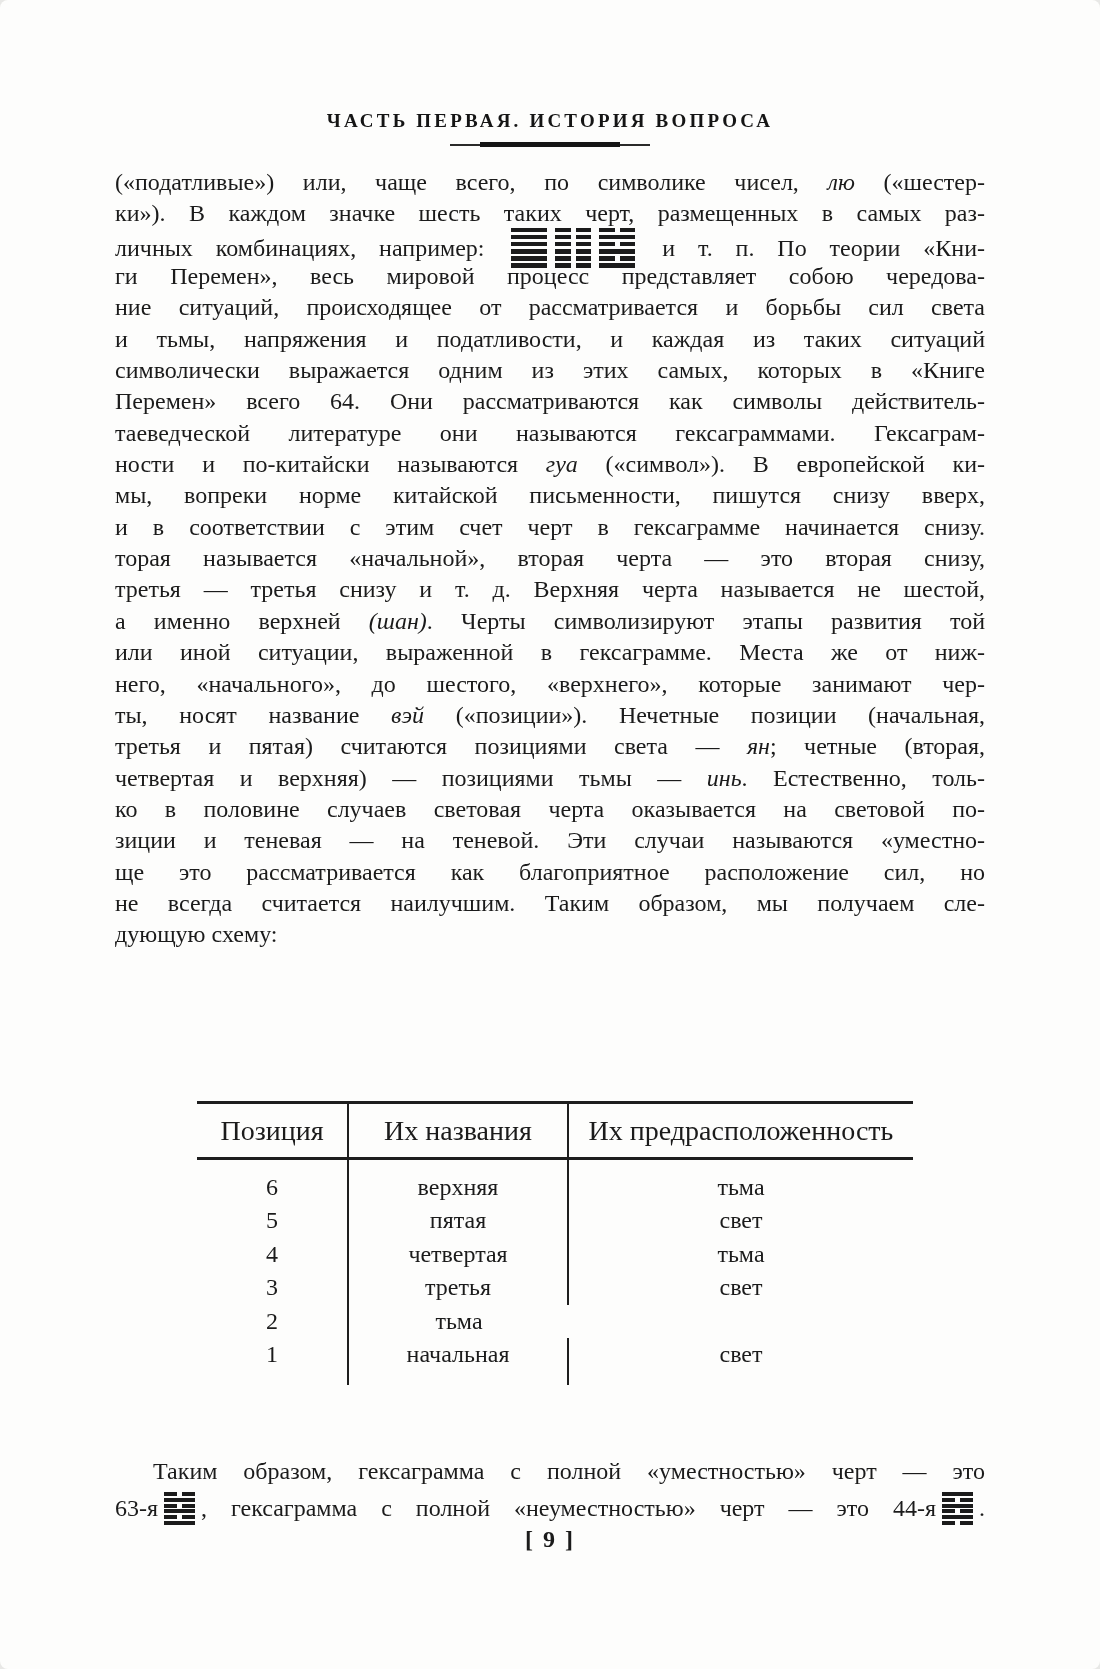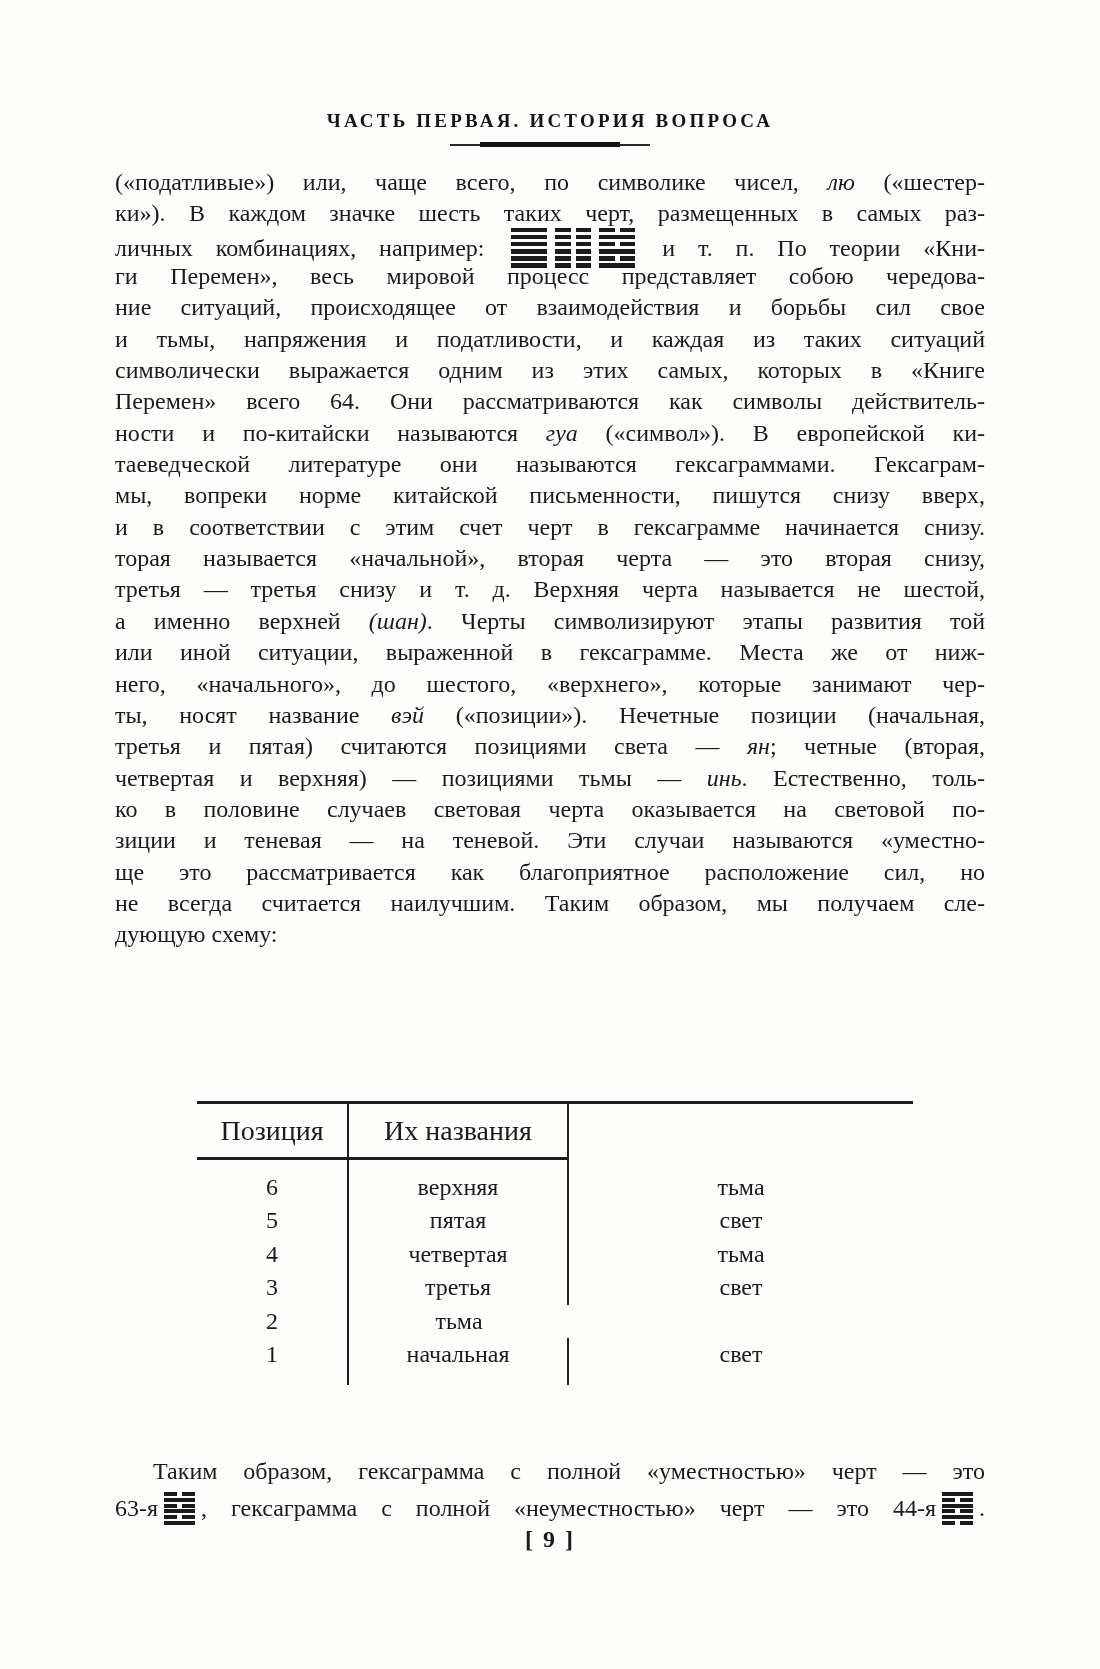--- a/index.html
+++ b/index.html
@@ -4,20 +4,21 @@
 <style>
   html,body{margin:0;padding:0;background:#e8e8e6;}
   .page{
     position:relative;
     width:1100px;height:1669px;
     margin:0 auto;
     background:#fdfdfc;
     color:#1b1b1b;
     font-family:"Liberation Serif","DejaVu Serif",serif;
     overflow:hidden;
+    border-radius:8px;
   }
   
   .running-head{
     position:absolute;top:110px;left:0;width:100%;
     text-align:center;
     font-size:19px;font-weight:bold;
     letter-spacing:3.2px;
     color:#151515;
   }
   .divider{position:absolute;top:141px;left:450px;width:200px;height:8px;}
@@ -150,26 +151,26 @@
             <span class="seg"></span>
           </span>
           <span class="hexline solid"></span>
           <span class="hexline broken">
             <span class="seg"></span>
             <span class="seg"></span>
           </span>
           <span class="hexline solid"></span>
         </span> и т. п. По теории «Кни-</div>
       <div class="line">ги Перемен», весь мировой процесс представляет собою чередова-</div>
-      <div class="line">ние ситуаций, происходящее от взаимодействия и борьбы сил свое</div>
+      <div class="line">ние ситуаций, происходящее от рассматривается и борьбы сил света</div>
       <div class="line">и тьмы, напряжения и податливости, и каждая из таких ситуаций</div>
       <div class="line">символически выражается одним из этих самых, которых в «Книге</div>
       <div class="line">Перемен» всего 64. Они рассматриваются как символы действитель-</div>
+      <div class="line">таеведческой литературе они называются гексаграммами. Гексаграм-</div>
       <div class="line">ности и по-китайски называются <i>гуа</i> («символ»). В европейской ки-</div>
-      <div class="line">таеведческой литературе они называются гексаграммами. Гексаграм-</div>
       <div class="line">мы, вопреки норме китайской письменности, пишутся снизу вверх,</div>
       <div class="line">и в соответствии с этим счет черт в гексаграмме начинается снизу.</div>
       <div class="line">торая называется «начальной», вторая черта — это вторая снизу,</div>
       <div class="line">третья — третья снизу и т. д. Верхняя черта называется не шестой,</div>
       <div class="line">а именно верхней <i>(шан)</i>. Черты символизируют этапы развития той</div>
       <div class="line">или иной ситуации, выраженной в гексаграмме. Места же от ниж-</div>
       <div class="line">него, «начального», до шестого, «верхнего», которые занимают чер-</div>
       <div class="line">ты, носят название <i>вэй</i> («позиции»). Нечетные позиции (начальная,</div>
       <div class="line">третья и пятая) считаются позициями света — <i>ян</i>; четные (вторая,</div>
       <div class="line">четвертая и верхняя) — позициями тьмы — <i>инь</i>. Естественно, толь-</div>
@@ -177,20 +178,21 @@
       <div class="line">зиции и теневая — на теневой. Эти случаи называются «уместно-</div>
       <div class="line">ще это рассматривается как благоприятное расположение сил, но</div>
       <div class="line">не всегда считается наилучшим. Таким образом, мы получаем сле-</div>
       <div class="line last">дующую схему:</div>
     </div>
 
   <div class="ptable">
       <div class="trow thead">
         <div class="tcell c0">Позиция</div>
         <div class="tcell c1">Их названия</div>
+        <div class="tcell c2">Их предрасположенность</div>
       </div>
       <div class="trow tdata first">
         <div class="tcell c0">6</div>
         <div class="tcell c1">верхняя</div>
         <div class="tcell c2">тьма</div>
       </div>
       <div class="trow tdata">
         <div class="tcell c0">5</div>
         <div class="tcell c1">пятая</div>
         <div class="tcell c2">свет</div>

